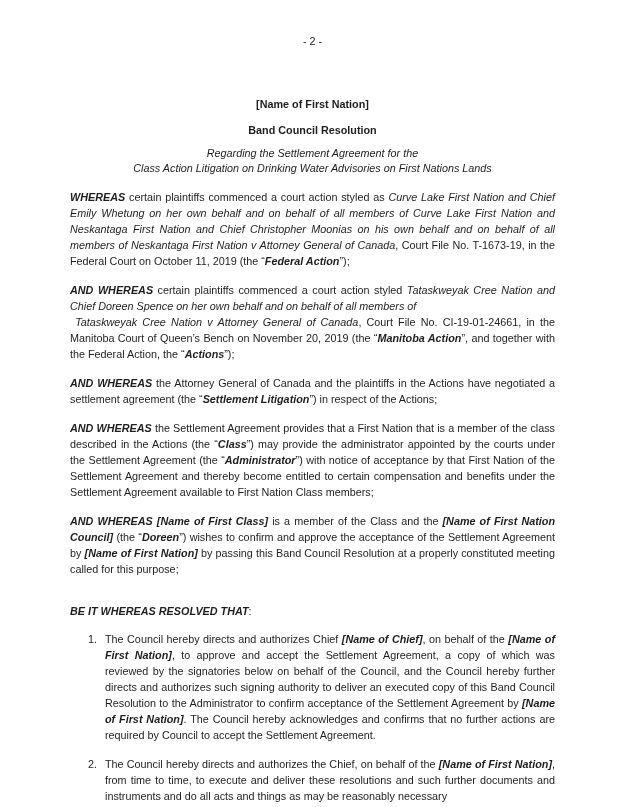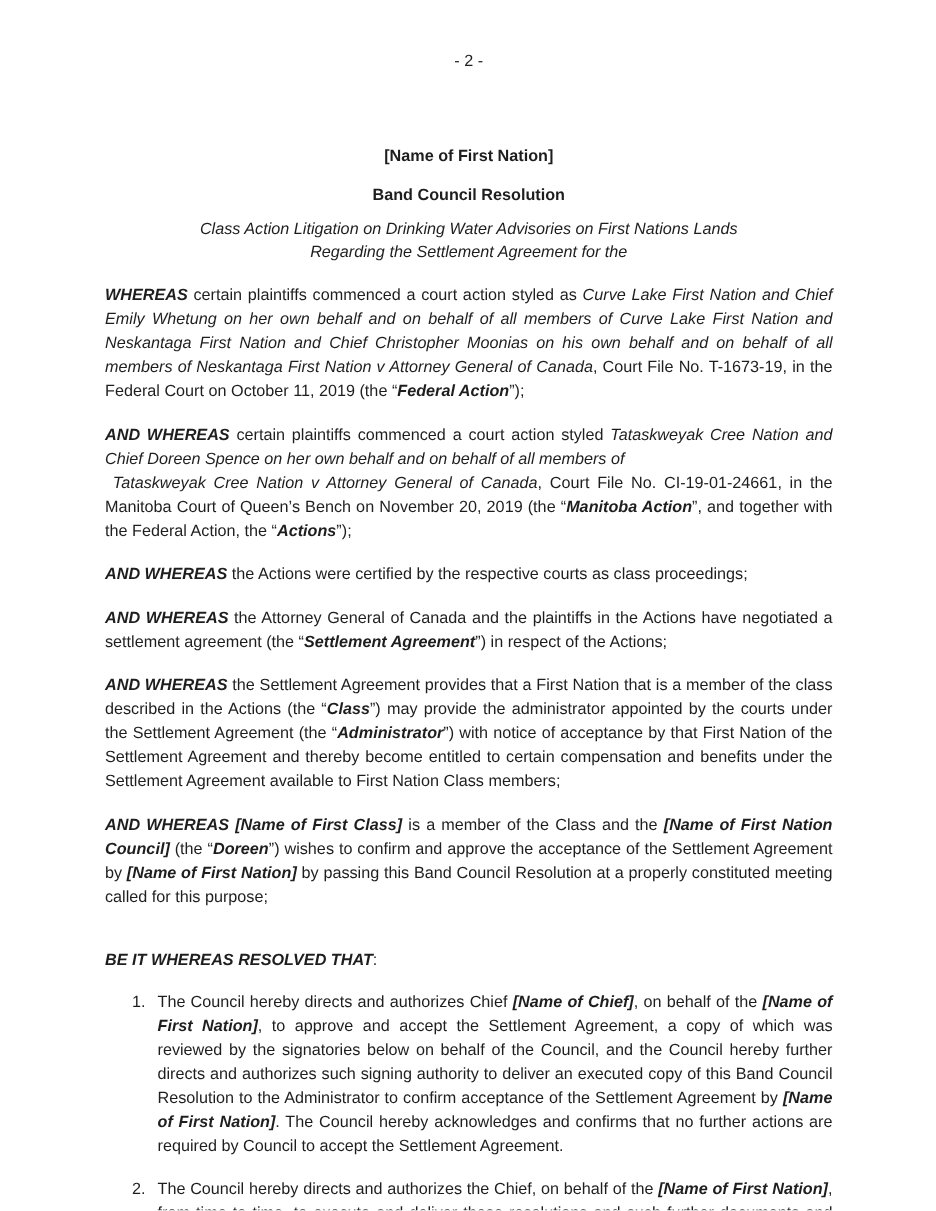--- a/index.html
+++ b/index.html
@@ -64,31 +64,30 @@
 
 <div class="page">
 
   <div class="page-number">- 2 -</div>
 
   <div class="doc-heading name-line">[Name of First Nation]</div>
 
   <div class="doc-heading doc-title">Band Council Resolution</div>
 
   <div class="doc-subtitle">
+    <div>Regarding the Settlement Agreement for the</div>
     <div>Class Action Litigation on Drinking Water Advisories on First Nations Lands</div>
-    <div>Regarding the Settlement Agreement for the</div>
   </div>
 
   <p class="para"><b>WHEREAS</b> certain plaintiffs commenced a court action styled as <i>Curve Lake First Nation and Chief Emily Whetung on her own behalf and on behalf of all members of Curve Lake First Nation and Neskantaga First Nation and Chief Christopher Moonias on his own behalf and on behalf of all members of Neskantaga First Nation v Attorney General of Canada</i>, Court File No. T-1673-19, in the Federal Court on October 11, 2019 (the “<b>Federal Action</b>”);</p>
 
   <p class="para"><b>AND WHEREAS</b> certain plaintiffs commenced a court action styled <i>Tataskweyak Cree Nation and Chief Doreen Spence on her own behalf and on behalf of all members of</i><br><i>&nbsp;Tataskweyak Cree Nation v Attorney General of Canada</i>, Court File No. CI-19-01-24661, in the Manitoba Court of Queen’s Bench on November 20, 2019 (the “<b>Manitoba Action</b>”, and together with the Federal Action, the “<b>Actions</b>”);</p>
 
-  <p class="para"><b>AND WHEREAS</b> the Actions were certified by the respective courts as class proceedings;</p>
 
-  <p class="para"><b>AND WHEREAS</b> the Attorney General of Canada and the plaintiffs in the Actions have negotiated a settlement agreement (the “<b>Settlement Agreement</b>”) in respect of the Actions;</p>
+  <p class="para"><b>AND WHEREAS</b> the Attorney General of Canada and the plaintiffs in the Actions have negotiated a settlement agreement (the “<b>Settlement Litigation</b>”) in respect of the Actions;</p>
 
   <p class="para"><b>AND WHEREAS</b> the Settlement Agreement provides that a First Nation that is a member of the class described in the Actions (the “<b>Class</b>”) may provide the administrator appointed by the courts under the Settlement Agreement (the “<b>Administrator</b>”) with notice of acceptance by that First Nation of the Settlement Agreement and thereby become entitled to certain compensation and benefits under the Settlement Agreement available to First Nation Class members;</p>
 
   <p class="para"><b>AND WHEREAS [Name of First Class]</b> is a member of the Class and the <b>[Name of First Nation Council]</b> (the “<b>Doreen</b>”) wishes to confirm and approve the acceptance of the Settlement Agreement by <b>[Name of First Nation]</b> by passing this Band Council Resolution at a properly constituted meeting called for this purpose;</p>
 
   <p class="para resolved-heading"><b>BE IT WHEREAS RESOLVED THAT</b>:</p>
 
   <div class="list-item">
     <span class="num">1.</span>
     <span class="li-body">The Council hereby directs and authorizes Chief <b>[Name of Chief]</b>, on behalf of the <b>[Name of First Nation]</b>, to approve and accept the Settlement Agreement, a copy of which was reviewed by the signatories below on behalf of the Council, and the Council hereby further directs and authorizes such signing authority to deliver an executed copy of this Band Council Resolution to the Administrator to confirm acceptance of the Settlement Agreement by <b>[Name of First Nation]</b>. The Council hereby acknowledges and confirms that no further actions are required by Council to accept the Settlement Agreement.</span>

